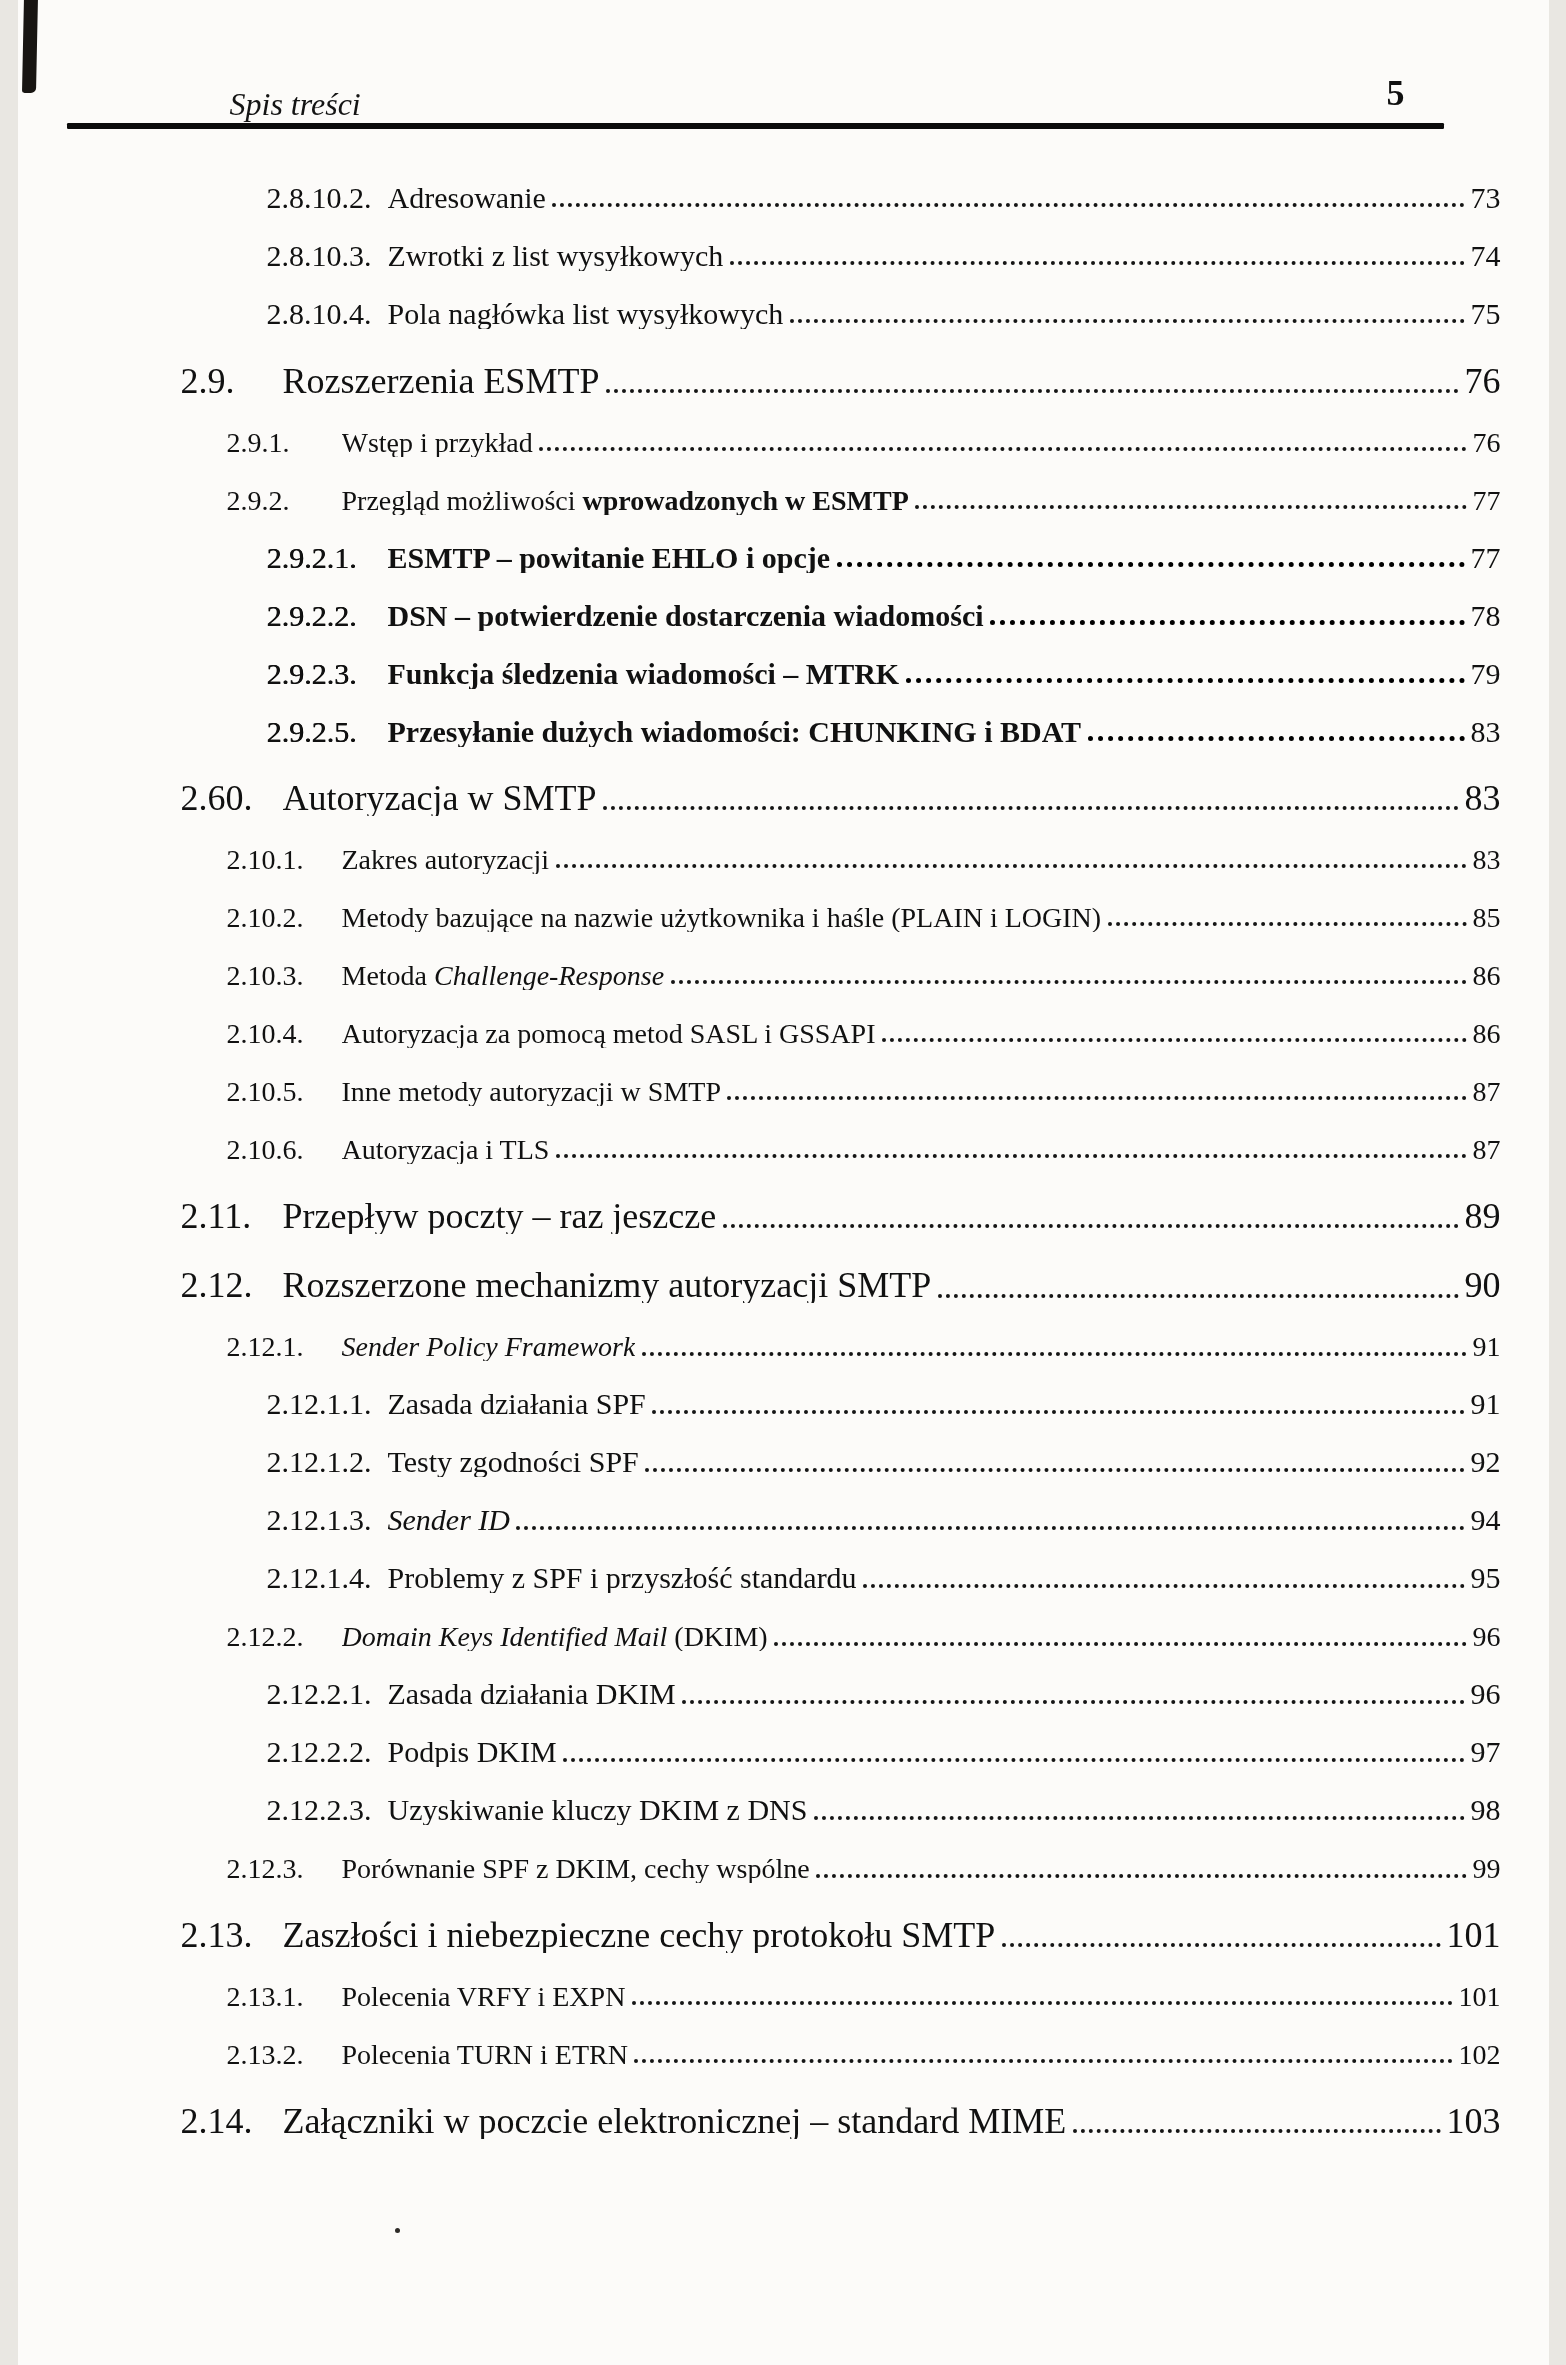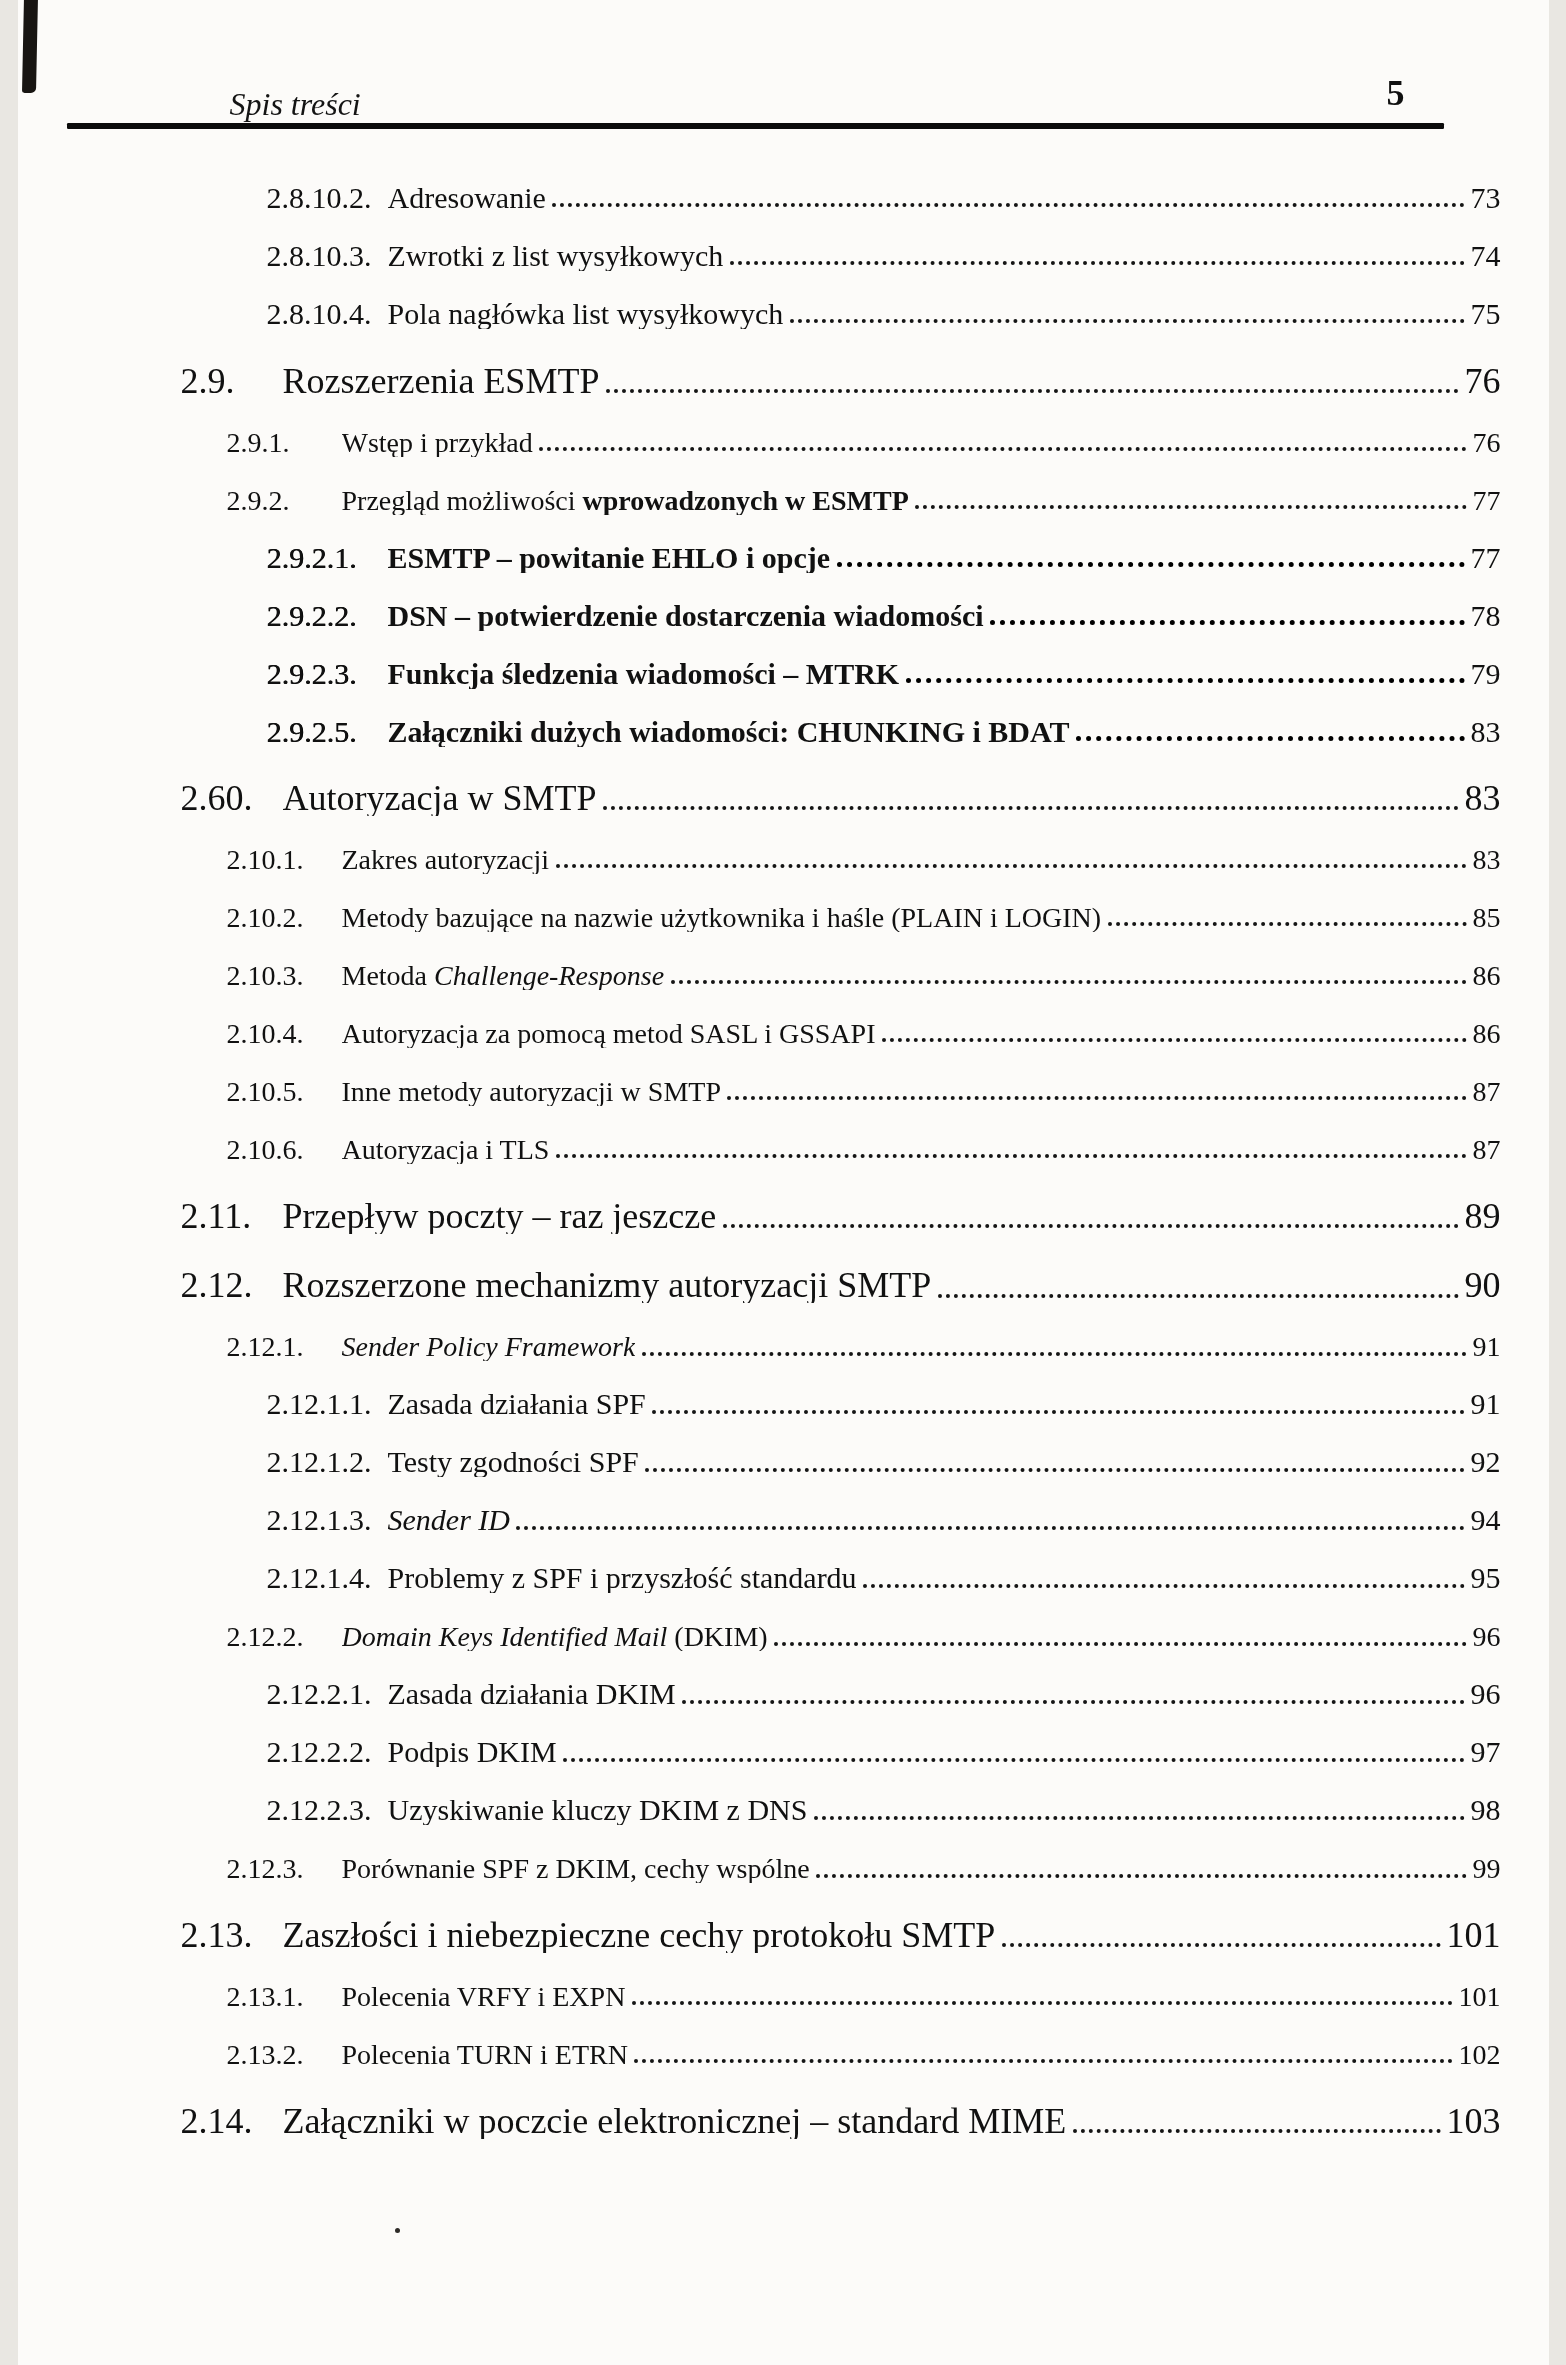--- a/index.html
+++ b/index.html
@@ -176,21 +176,21 @@
         <span class="pg">78</span>
       </div>
       <div class="row lvl3 heavy">
         <span class="num">2.9.2.3.</span>
         <span class="label"><span class="seg-b">Funkcja śledzenia wiadomości – MTRK</span></span>
         <span class="leader"></span>
         <span class="pg">79</span>
       </div>
       <div class="row lvl3 heavy">
         <span class="num">2.9.2.5.</span>
-        <span class="label"><span class="seg-b">Załączniki dużych wiadomości: CHUNKING i BDAT</span></span>
+        <span class="label"><span class="seg-b">Przesyłanie dużych wiadomości: CHUNKING i BDAT</span></span>
         <span class="leader"></span>
         <span class="pg">83</span>
       </div>
       <div class="row lvl1">
         <span class="num">2.60.</span>
         <span class="label"><span class="">Autoryzacja w SMTP</span></span>
         <span class="leader"></span>
         <span class="pg">83</span>
       </div>
       <div class="row lvl2">

